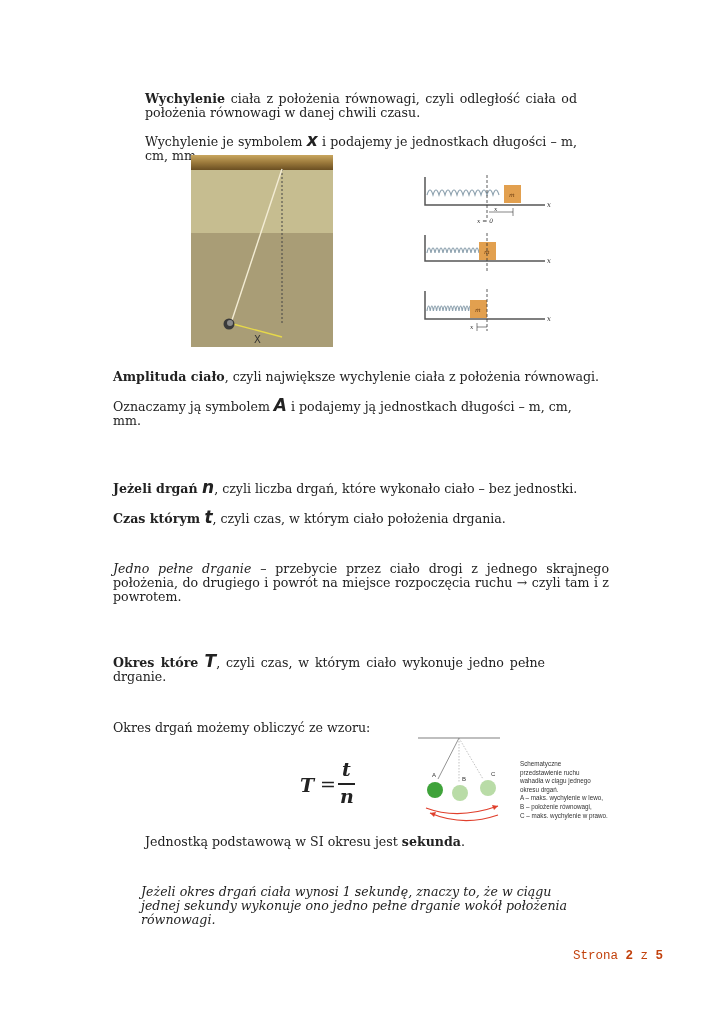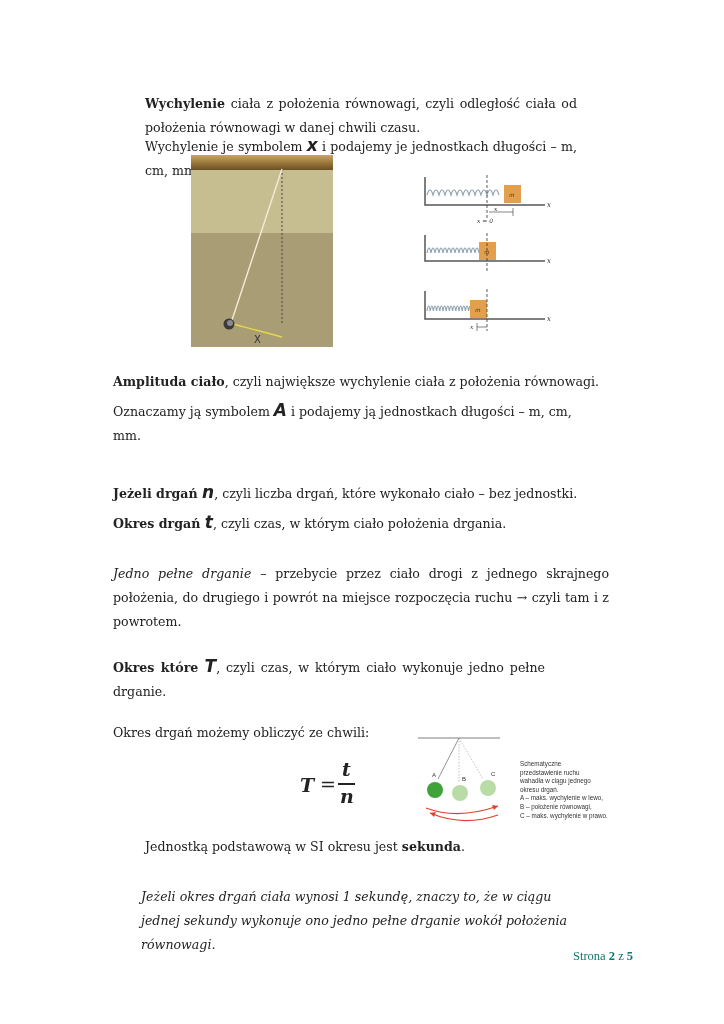--- a/index.html
+++ b/index.html
@@ -1,25 +1,25 @@
 <!DOCTYPE html>
 <html><head>
 <meta charset="utf-8">
 <style>
   html, body { margin: 0; padding: 0; background: #ffffff; }
   body { width: 724px; height: 1024px; position: relative; overflow: hidden;
          font-family: "DejaVu Serif", "Liberation Serif", serif; color: #222; }
-  .p { position: absolute; font-size: 12.6px; line-height: 24px; margin: 0; }
+  .p { position: absolute; font-size: 12.6px; line-height: 14px; margin: 0; }
   .just { text-align: justify; text-align-last: left; }
   .b { font-weight: bold; }
   .bi { font-weight: normal; font-style: italic; }
   .sym { font-weight: bold; font-style: italic; font-size: 17px; font-family: "DejaVu Sans", sans-serif; }
   .it { font-style: italic; }
   .fig { position: absolute; }
-  .footer { position: absolute; left: 573px; top: 949px; font-family: Liberation Serif, serif; font-size: 12.5px; color: #0f766e; }
+  .footer { position: absolute; left: 573px; top: 949px; font-family: Liberation Mono, monospace; font-size: 12.5px; color: #c2410c; }
   .formula { position: absolute; left: 300px; top: 760px; font-family: "DejaVu Serif", serif; font-weight: bold; font-style: italic; font-size: 19px; }
   .formula .lhs { position: absolute; left: 0; top: 14px; }
   .formula .eq { position: absolute; left: 20px; top: 13px; font-style: normal; font-weight: normal; }
   .formula .num { position: absolute; left: 42px; top: -2px; }
   .formula .bar { position: absolute; left: 38px; top: 23px; width: 17px; height: 1.5px; background: #222; }
   .formula .den { position: absolute; left: 40px; top: 25px; }
   .caption { position: absolute; left: 520px; top: 760px; width: 100px; font-family: "Liberation Sans", sans-serif; font-size: 6.3px; line-height: 8.6px; color: #333; }
 </style>
 </head>
 <body>
@@ -81,27 +81,27 @@
       <line x1="62" y1="150" x2="62" y2="158" stroke="#333" stroke-width="0.6"></line>
       <text x="55" y="156" font-size="6" font-style="italic" fill="#333">x</text>
     </g>
   </svg>
 </div>
 
 <p class="p" style="left:113px; top:370px; width:490px;"><span class="b">Amplituda ciało</span><span>, czyli największe wychylenie ciała z położenia równowagi.</span></p>
 <p class="p" style="left:113px; top:398px; width:490px;"><span>Oznaczamy ją symbolem </span><span class="sym">A</span><span> i podajemy ją jednostkach długości – m, cm, mm.</span></p>
 
 <p class="p" style="left:113px; top:480px; width:490px;"><span class="b">Jeżeli drgań </span><span class="sym">n</span><span>, czyli liczba drgań, które wykonało ciało – bez jednostki.</span></p>
-<p class="p" style="left:113px; top:510px; width:490px;"><span class="b">Okres drgań </span><span class="sym">t</span><span>, czyli czas, w którym ciało położenia drgania.</span></p>
+<p class="p" style="left:113px; top:510px; width:490px;"><span class="b">Czas którym </span><span class="sym">t</span><span>, czyli czas, w którym ciało położenia drgania.</span></p>
 
 <p class="p just" style="left:113px; top:562px; width:496px;"><span class="bi">Jedno pełne drganie</span><span> – przebycie przez ciało drogi z jednego skrajnego położenia, do drugiego i powrót na miejsce rozpoczęcia ruchu → czyli tam i z powrotem.</span></p>
 
 <p class="p just" style="left:113px; top:654px; width:432px;"><span class="b">Okres które </span><span class="sym">T</span><span>, czyli czas, w którym ciało wykonuje jedno pełne drganie.</span></p>
 
-<p class="p" style="left:113px; top:721px; width:300px;">Okres drgań możemy obliczyć ze chwili:</p>
+<p class="p" style="left:113px; top:721px; width:300px;">Okres drgań możemy obliczyć ze wzoru:</p>
 <div class="formula">
   <span class="lhs">T</span>
   <span class="eq">=</span>
   <span class="num">t</span>
   <span class="bar"></span>
   <span class="den">n</span>
 </div>
 
 <div class="fig" style="left:418px; top:735px; width:100px; height:90px;">
   <svg width="100" height="90" viewBox="0 0 100 90">

